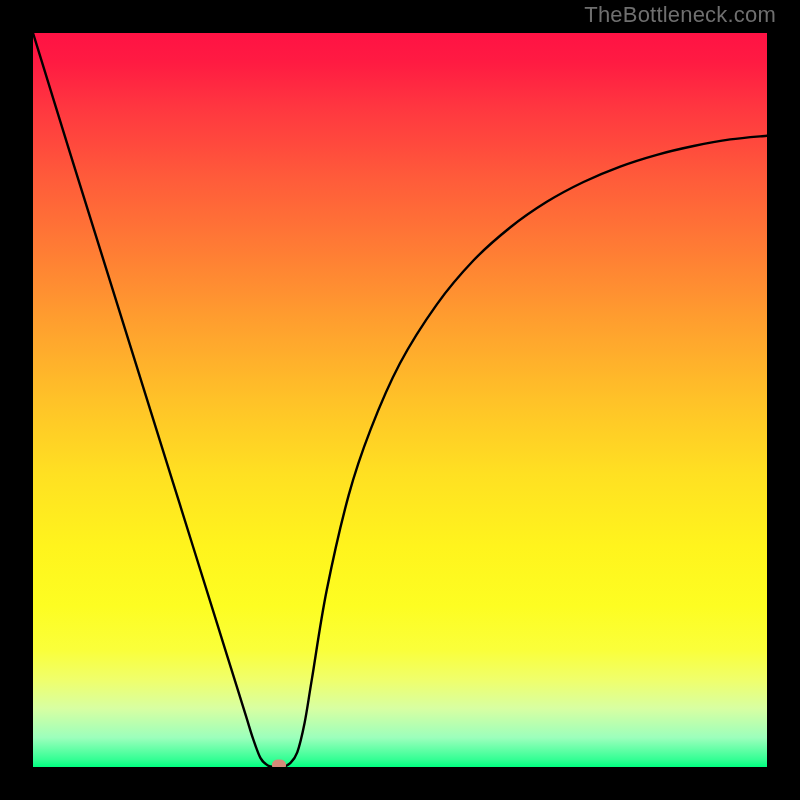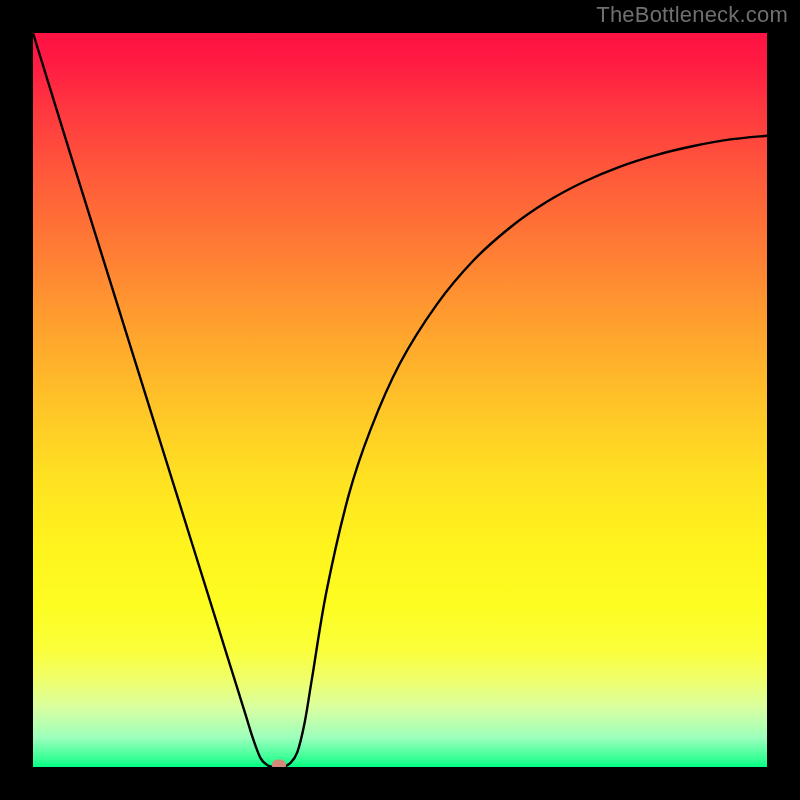--- a/index.html
+++ b/index.html
@@ -56,21 +56,21 @@
     position: absolute;
     width: 14px;
     height: 11px;
     border-radius: 6px / 5px;
     background: #d58a79;
     transform: translate(-50%, -50%);
   }
   .watermark {
     position: absolute;
     top: 2px;
-    right: 12px;
+    right: 24px;
     color: #6f6f6f;
     font-size: 22px;
     font-weight: 500;
     letter-spacing: 0.2px;
   }
 </style>
 </head>
 <body>
 
 <div class="outer">

